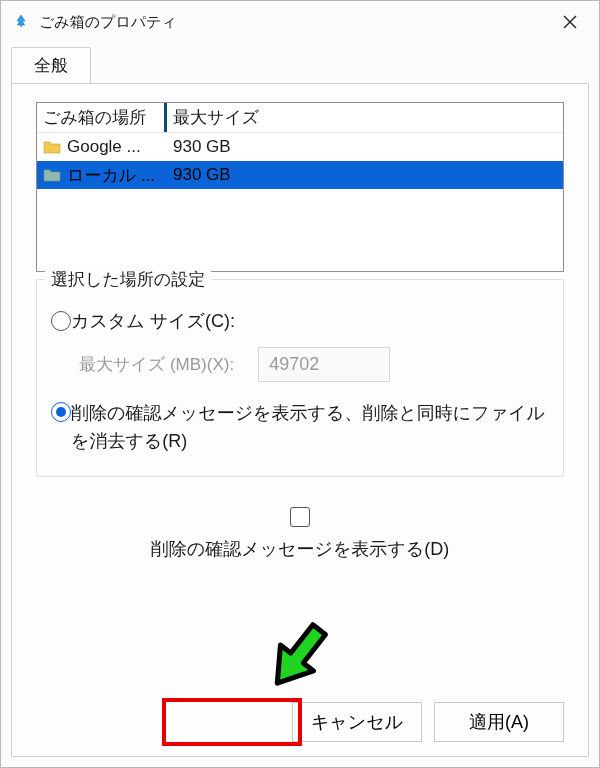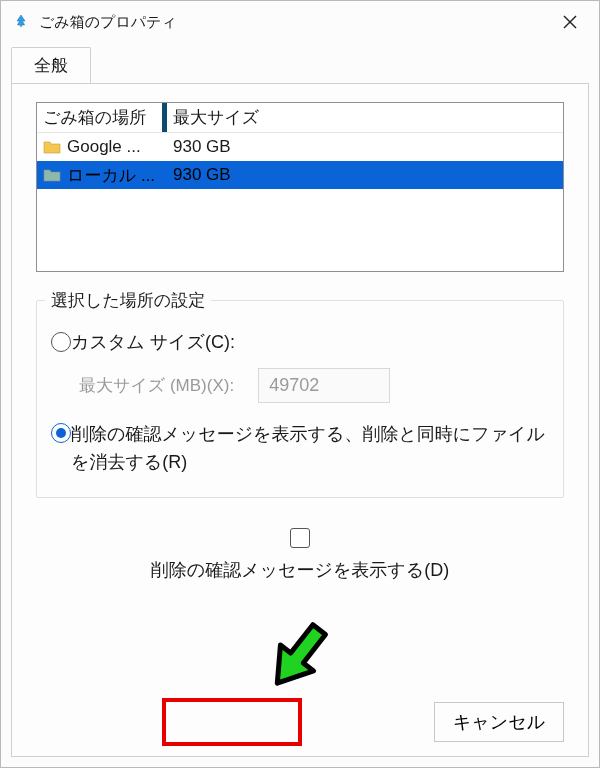--- a/index.html
+++ b/index.html
@@ -71,21 +71,21 @@
     background: #ffffff;
     overflow: hidden;
   }
   .list-header {
     display: flex;
     height: 30px;
     align-items: center;
     border-bottom: 1px solid #e4e4e4;
     font-size: 17px;
   }
-  .col-loc { width: 130px; padding-left: 6px; border-right: 5px solid #0c4a6e; height: 100%; display:flex; align-items:center; }
+  .col-loc { width: 130px; padding-left: 6px; border-right: 3px solid #0c4a6e; height: 100%; display:flex; align-items:center; }
   .col-space { flex: 1; padding-left: 6px; height:100%; display:flex; align-items:center; }
   .list-row {
     display: flex;
     height: 28px;
     align-items: center;
     font-size: 17px;
   }
   .list-row .row-loc {
     width: 130px; padding-left: 6px;
     display: flex; align-items: center; gap: 6px;
@@ -95,21 +95,21 @@
   .list-row.selected {
     background: #0a64d8;
     color: #000000;
   }
   .folder-icon {
     width: 18px; height: 14px;
     display: inline-block;
   }
   .folder-icon svg { display:block; }
   .settings-group {
-    margin-top: 28px;
+    margin-top: 7px;
     border: 1px solid #e0e0e0;
     border-radius: 2px;
     padding: 0 14px 20px 14px;
     position: relative;
   }
   .settings-legend {
     position: relative;
     top: -12px;
     left: -6px;
     background: #fdfdfd;
@@ -289,19 +289,20 @@
     <div class="arrow-overlay" style="left:250px; bottom:54px;">
       <svg width="70" height="80" viewBox="0 0 70 80">
         <g transform="rotate(38 35 40)">
           <polygon points="27,4 43,4 43,40 56,40 35,72 14,40 27,40" fill="#21d321" stroke="#000" stroke-width="5" stroke-linejoin="round"></polygon>
         </g>
       </svg>
     </div>
 
     <div class="button-row">
       <button class="dlg-btn">キャンセル</button>
+      <button class="dlg-btn">適用(A)</button>
     </div>
 
     <div class="ok-highlight" style="left:150px; bottom:10px; width:140px; height:48px;"></div>
 
   </div>
 
 </div>
 
 </body></html>

